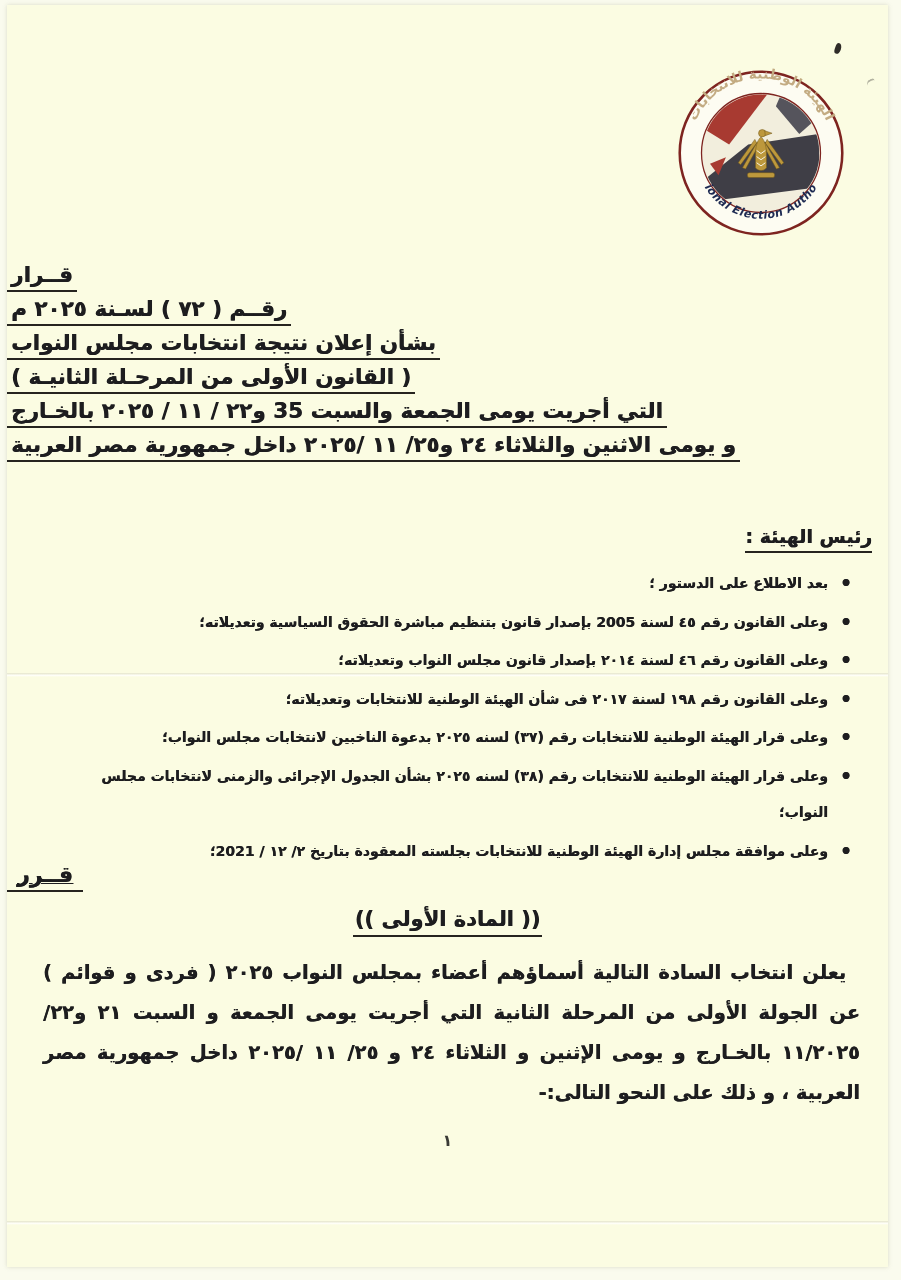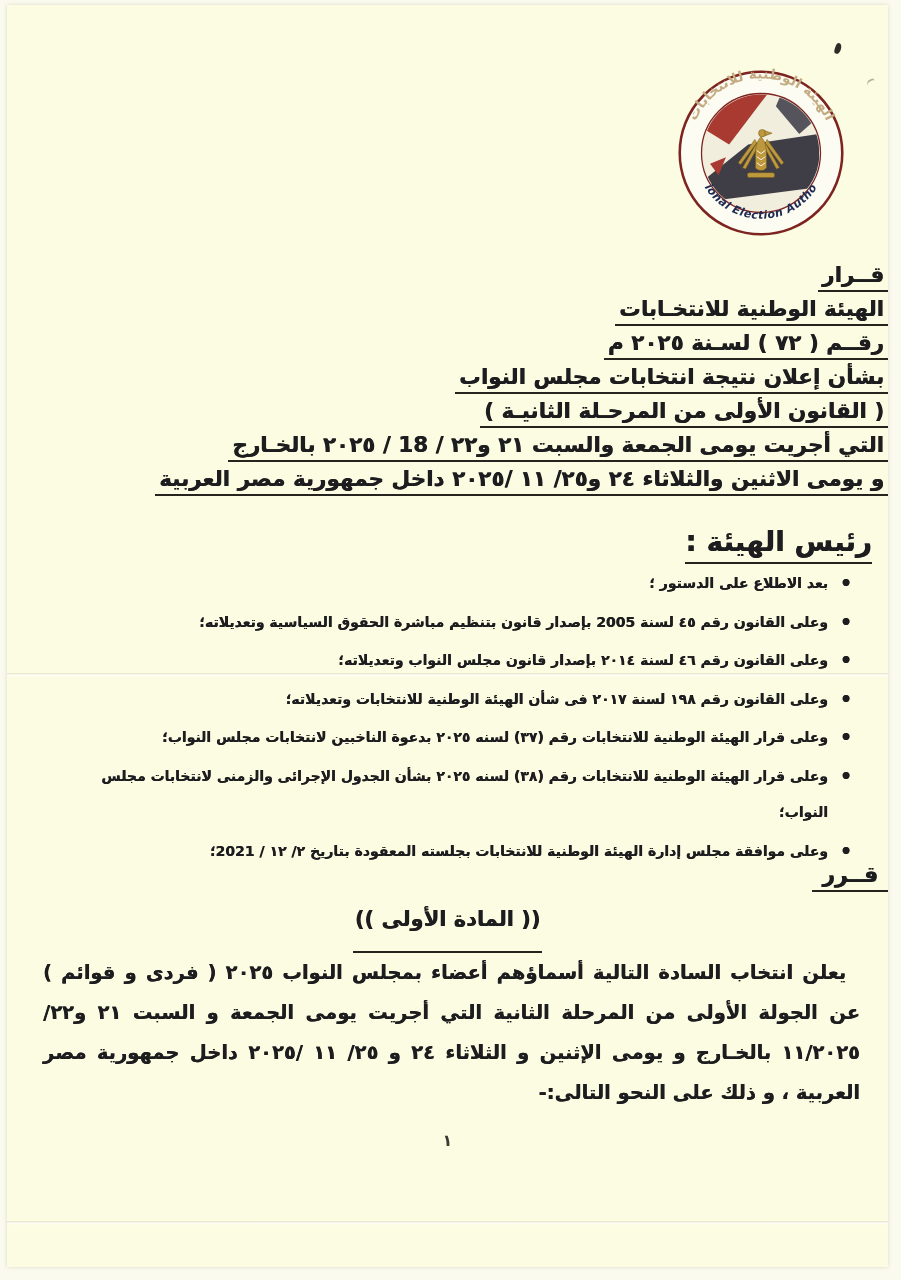--- a/index.html
+++ b/index.html
@@ -25,59 +25,59 @@
   .ink-blob{
     position:absolute;width:6px;height:11px;border-radius:50% 60% 55% 45%;
     background:#2f2c28;transform:rotate(18deg);
   }
   .ink-faint{
     position:absolute;width:9px;height:7px;border-radius:60% 40% 50% 50%;
     border-top:2px solid rgba(120,118,108,.55);
     transform:rotate(-25deg);
   }
 
-  .title-block{position:absolute;top:258px;left:0;right:0;text-align:right;}
+  .title-block{position:absolute;top:258px;left:0;right:0;text-align:left;}
   .title-line{margin:0 0 8px 0;white-space:nowrap;line-height:24px;}
   .title-line .u{
     font-size:21.5px;font-weight:bold;
     text-shadow:.5px 0 0 currentColor;
     border-bottom:2.2px solid #26241f;padding:0 4px 3px 4px;
   }
 
   .chairman{
     position:absolute;top:520px;right:16px;white-space:nowrap;
   }
   .chairman .u{
-    font-size:28px;font-weight:bold;text-shadow:.5px 0 0 currentColor;
+    font-size:19px;font-weight:bold;text-shadow:.5px 0 0 currentColor;
     border-bottom:2px solid #26241f;padding-bottom:4px;
   }
 
   ul.preamble{
     position:absolute;top:560px;right:36px;width:755px;
     list-style:none;margin:0;padding:0;
   }
   ul.preamble li{
     position:relative;padding-right:24px;margin-bottom:2px;
     font-size:14px;font-weight:bold;line-height:36.5px;
     text-shadow:.3px 0 0 currentColor;
   }
   ul.preamble li::before{
     content:"•";position:absolute;right:0;top:0;
     font-size:19px;line-height:36.5px;
   }
 
-  .decree-word{position:absolute;top:857px;left:0;right:0;text-align:right;}
+  .decree-word{position:absolute;top:857px;left:0;right:0;text-align:left;text-decoration:underline;}
   .decree-word .u{
     font-size:22px;font-weight:bold;text-shadow:.6px 0 0 currentColor;
     border-bottom:2.4px solid #26241f;padding:0 10px 3px 10px;
   }
   .article-heading{position:absolute;top:902px;left:0;right:0;text-align:center;}
   .article-heading .u{
     font-size:21px;font-weight:bold;text-shadow:.5px 0 0 currentColor;
-    border-bottom:2.2px solid #26241f;padding:0 2px 20px 2px;
+    border-bottom:2.2px solid #26241f;padding:0 2px 4px 2px;
   }
 
   .article-body{
     position:absolute;top:948px;right:28px;left:36px;
     font-size:19.5px;font-weight:bold;line-height:40px;
     text-shadow:.3px 0 0 currentColor;
     text-align:justify;text-indent:14px;
   }
 
   .page-number{
@@ -130,25 +130,24 @@
     <text class="en-arc" text-anchor="middle">
       <textPath href="#lg-arc-bot" startOffset="50%">National Election Authority</textPath>
     </text>
   </svg>
 
   <div class="ink-blob" style="top:38px;left:828px;"></div>
   <div class="ink-faint" style="top:74px;left:860px;"></div>
 
   <div class="title-block">
     <div class="title-line"><span class="u">قــرار</span></div>
-    <div class="title-line"><span class="u">الهيئة الوطنية للانتخـابات</span></div>
     <div class="title-line"><span class="u">رقــم  ( ٧٢ )  لسـنة ٢٠٢٥ م</span></div>
     <div class="title-line"><span class="u">بشأن إعلان نتيجة انتخابات مجلس النواب</span></div>
     <div class="title-line"><span class="u">( القانون الأولى من المرحـلة الثانيـة )</span></div>
-    <div class="title-line"><span class="u">التي أجريت يومى الجمعة والسبت ٢١ و٢٢ / 18 / ٢٠٢٥ بالخـارج</span></div>
+    <div class="title-line"><span class="u">التي أجريت يومى الجمعة والسبت 35 و٢٢ / ١١ / ٢٠٢٥ بالخـارج</span></div>
     <div class="title-line"><span class="u">و يومى الاثنين والثلاثاء ٢٤ و٢٥/ ١١ /٢٠٢٥ داخل جمهورية مصر العربية</span></div>
   </div>
 
   <div class="chairman">
     <span class="u">رئيس الهيئة :</span>
   </div>
 
   <ul class="preamble">
     <li>بعد الاطلاع على الدستور ؛</li>
     <li>وعلى القانون رقم ٤٥ لسنة 2005 بإصدار قانون بتنظيم مباشرة الحقوق السياسية وتعديلاته؛</li>

